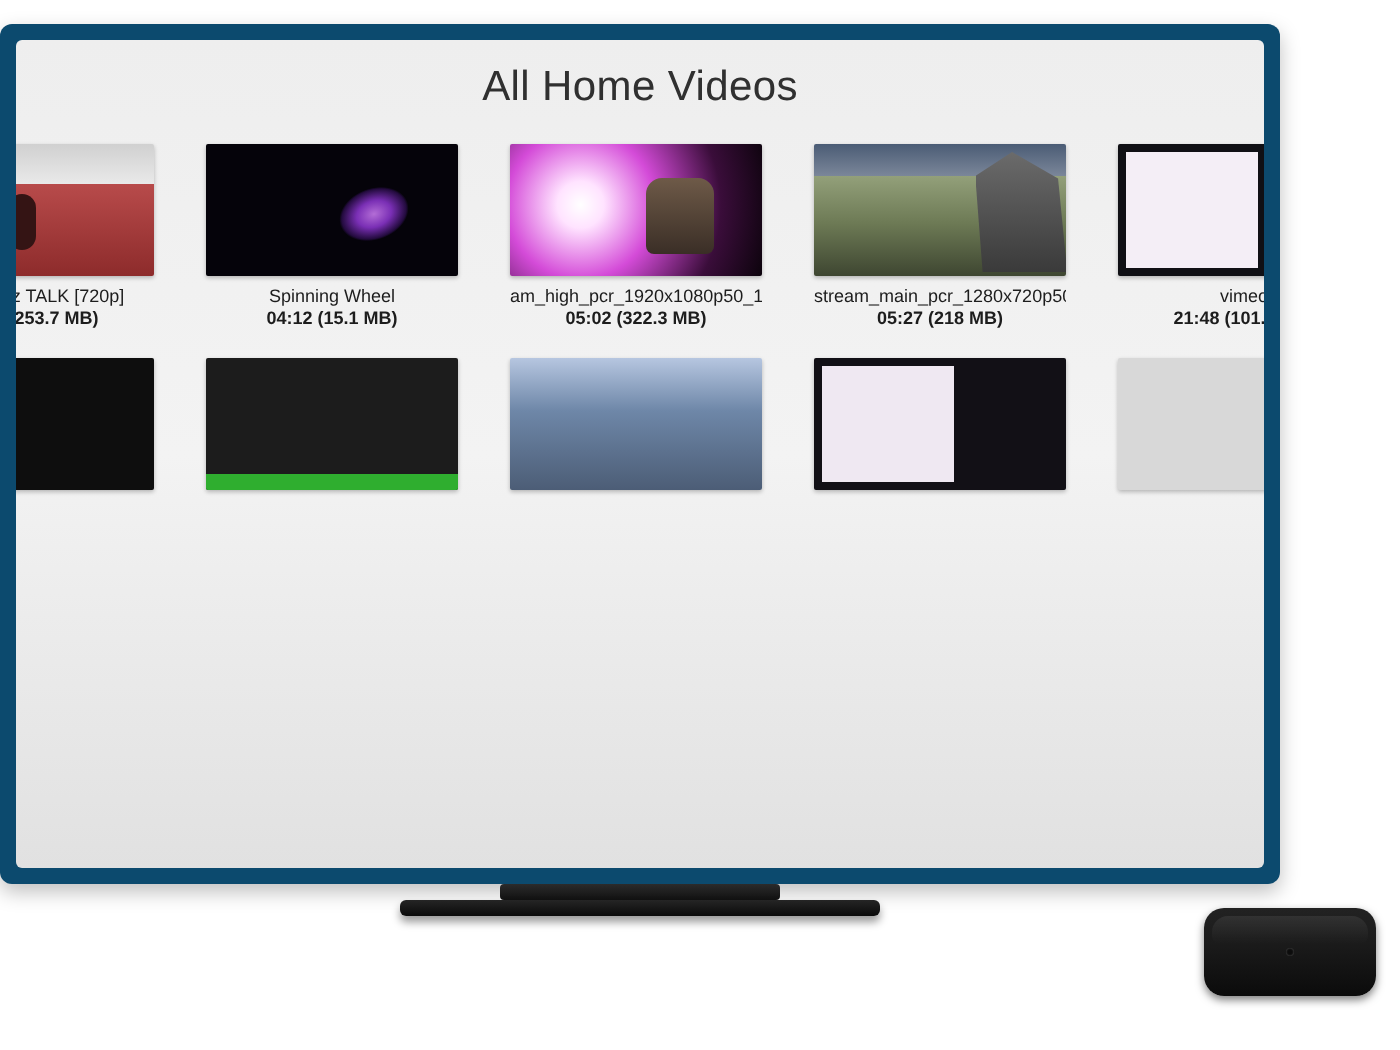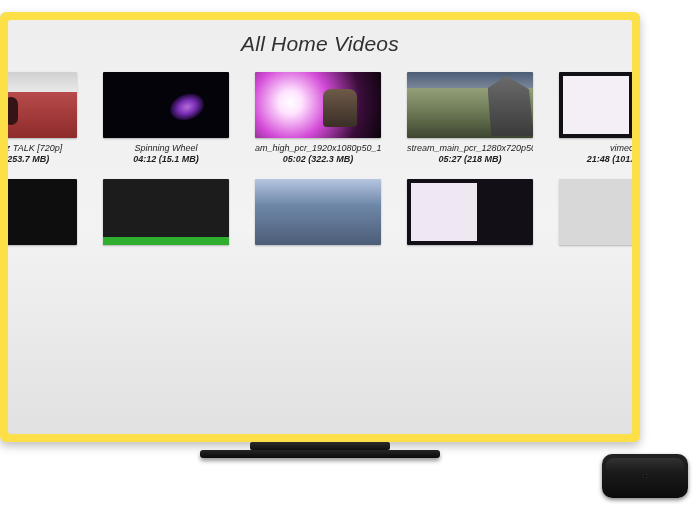--- a/index.html
+++ b/index.html
@@ -5,25 +5,24 @@
   * { margin: 0; padding: 0; box-sizing: border-box; }
   html, body { width: 700px; height: 525px; background: #fff; font-family: -apple-system, "Helvetica Neue", Helvetica, Arial, sans-serif; overflow: hidden; }
 
   
   .tv {
     position: absolute;
     left: 0px;
     top: 12px;
     width: 640px;
     height: 430px;
-    background: #fde047;
+    background: #0c4a6e;
     border-radius: 6px;
     padding: 8px;
     box-shadow: 0 4px 10px rgba(0,0,0,.25);
-    font-style: italic;
   }
   .tv .screen {
     position: relative;
     width: 100%;
     height: 100%;
     background: linear-gradient(0deg,#e1e1e1 0%, #f3f3f3 50%, #eeeeee 100%);
     border-radius: 3px;
     overflow: hidden;
   }
   .stand {

